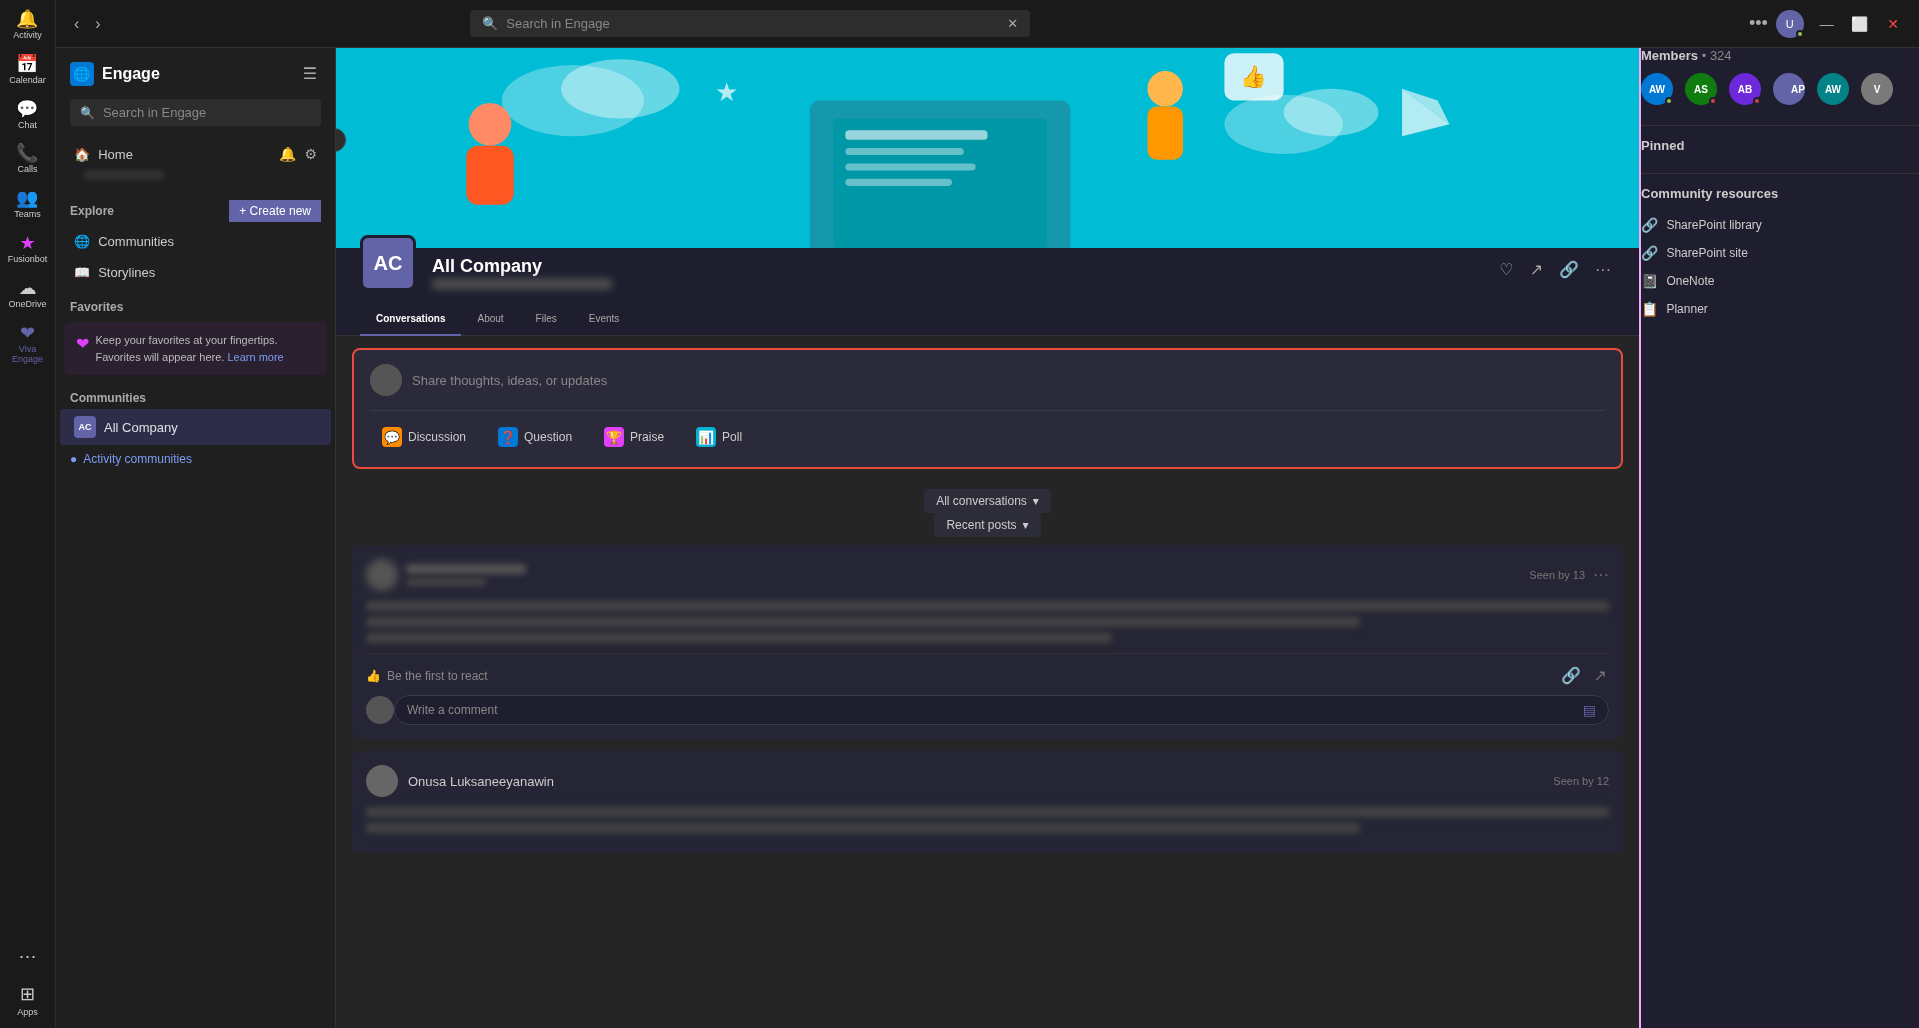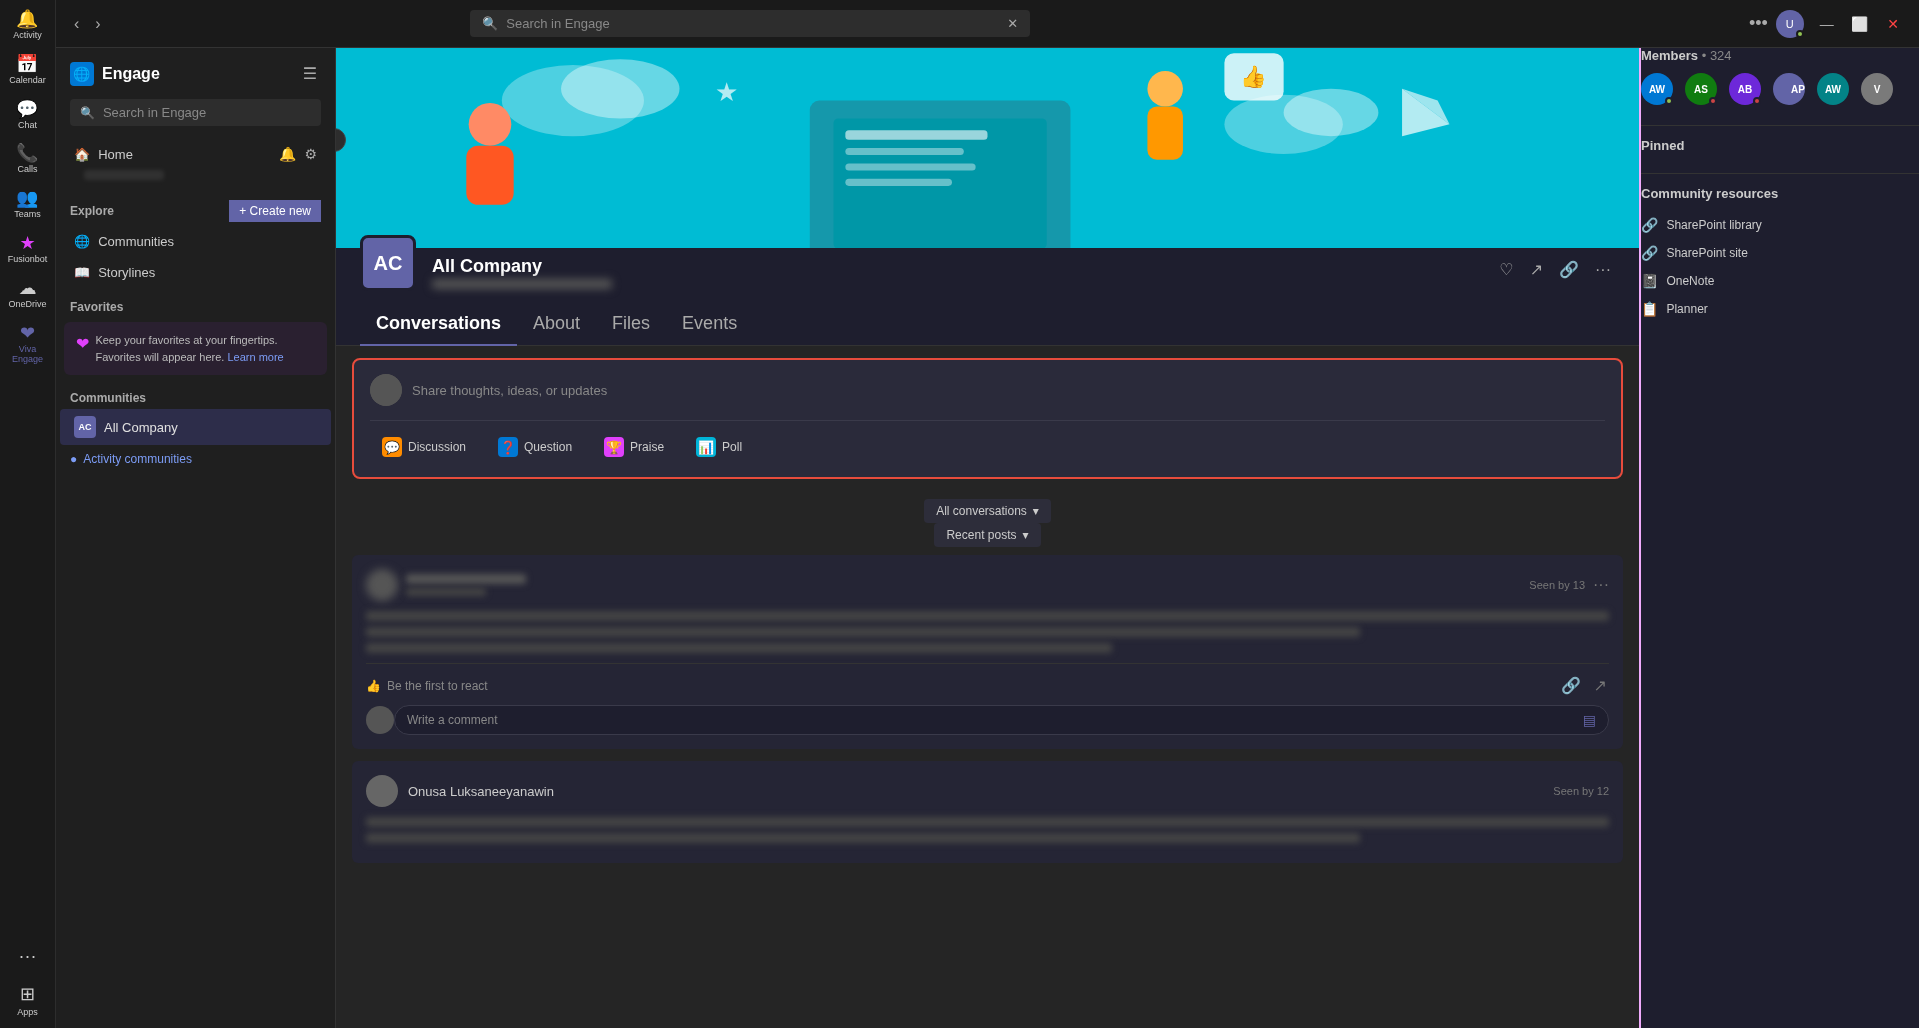--- a/index.html
+++ b/index.html
@@ -344,21 +344,21 @@
     .community-tabs {
       display: flex;
       gap: 0;
       background: #1e1e2e;
       padding: 0 24px;
       border-bottom: 1px solid #333;
     }
     .tab-item {
       padding: 10px 16px;
       cursor: pointer;
-      font-size: 18px;
+      font-size: 10px;
       color: #aaa;
       border-bottom: 2px solid transparent;
       margin-bottom: -1px;
     }
     .tab-item.active { color: #fff; border-bottom-color: #6264a7; font-weight: 600; }
 
     
     .post-composer {
       margin: 12px 16px;
       background: #2a2a3a;

